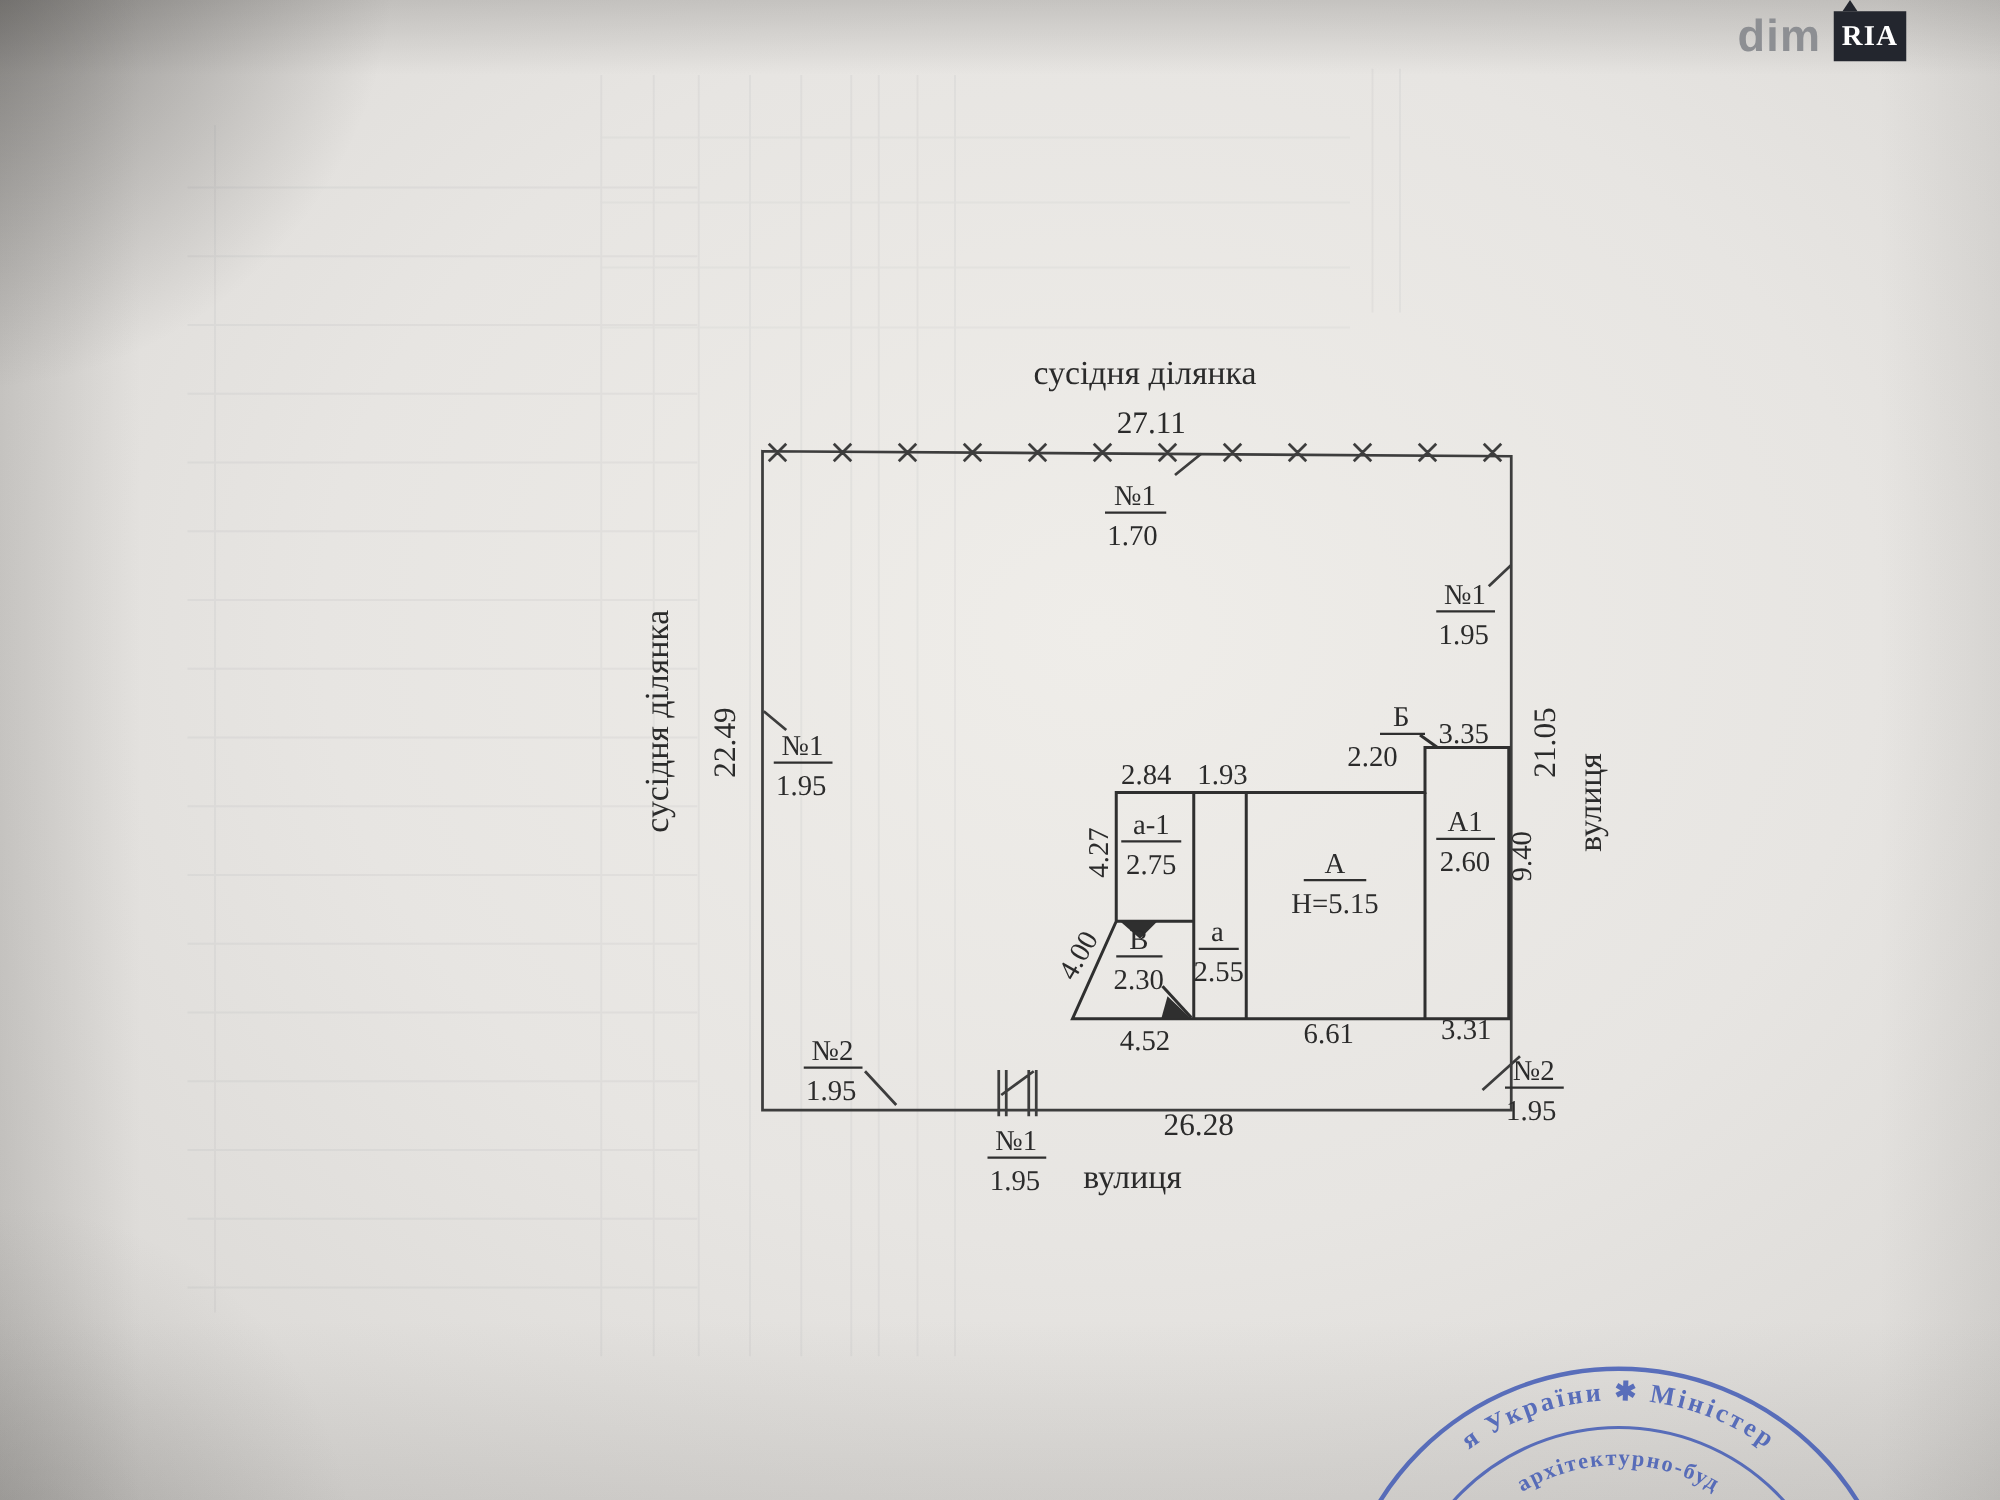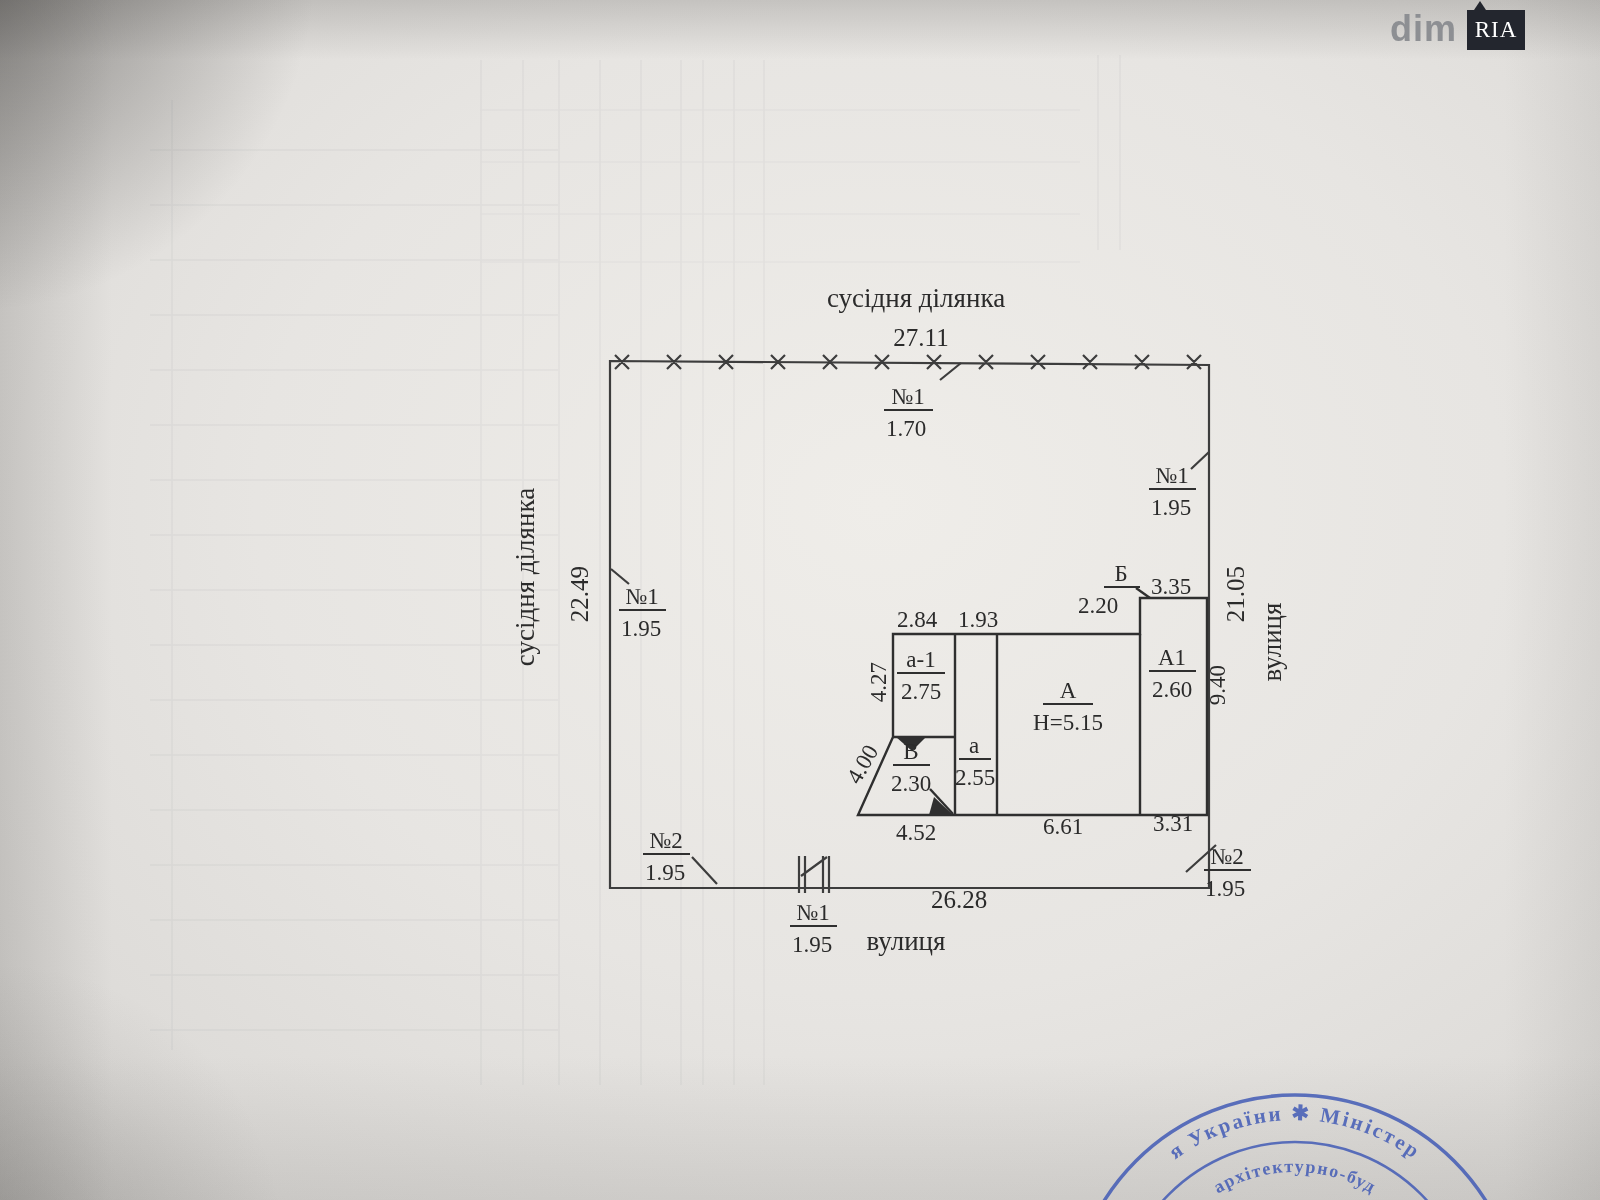--- a/index.html
+++ b/index.html
@@ -15,25 +15,25 @@
       radial-gradient(ellipse at 55% 42%, #efede9 0%, #e7e5e2 50%, #dcdad7 85%, #d2d0cd 100%);
     font-family:"Liberation Serif",serif;
   }
   svg{position:absolute;left:0;top:0;}
   .t{font-family:"Liberation Serif",serif;fill:#2b2b2b;}
   .mid{text-anchor:middle;}
   .fs23{font-size:23px;}
   .fs25{font-size:25px;}
   .fs27{font-size:27px;}
   .stamp-t{font-family:"Liberation Serif",serif;font-weight:bold;font-size:21px;fill:#3d57b5;letter-spacing:2.5px;}
-  .watermark{position:absolute;top:8px;left:1390px;display:flex;align-items:flex-end;gap:10px;}
+  .watermark{position:absolute;top:8px;left:1390px;display:flex;align-items:center;gap:10px;}
   .wm-dim{font-family:"Liberation Sans",sans-serif;font-weight:bold;font-size:36px;color:#8d8f93;letter-spacing:1px;}
   .ria-box{position:relative;background:#23262e;color:#fff;width:58px;height:40px;
     display:flex;align-items:center;justify-content:center;
-    font-family:"Liberation Serif",serif;font-weight:normal;font-size:23px;letter-spacing:1px;}
+    font-family:"Liberation Serif",serif;font-weight:bold;font-size:23px;letter-spacing:1px;}
   .ria-flag{position:absolute;top:-9px;left:7px;width:0;height:0;
     border-left:6px solid transparent;border-right:6px solid transparent;border-bottom:9px solid #23262e;}
 </style>
 </head>
 <body>
 
 <div class="photo">
 
   <svg width="1600" height="1200" viewBox="0 0 1600 1200">
 

